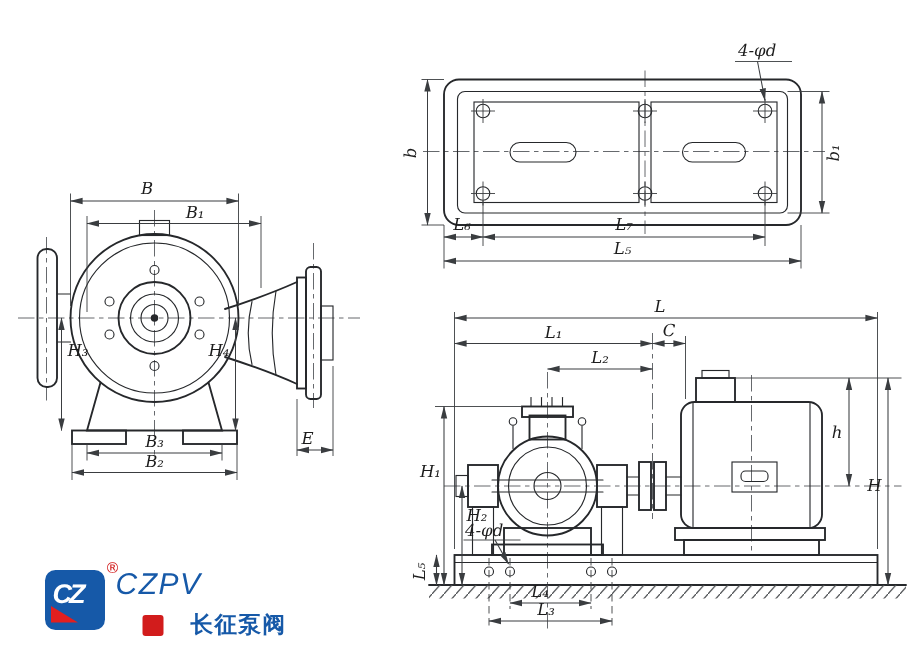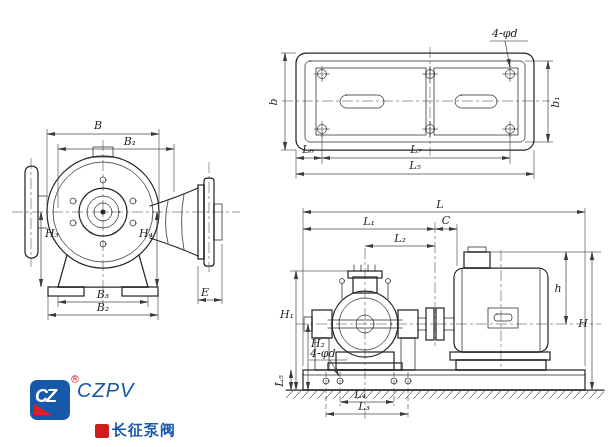--- a/index.html
+++ b/index.html
@@ -19,21 +19,21 @@
   
   .logo{position:absolute;left:30px;top:380px;display:flex;gap:7px;align-items:flex-start;}
   .logo-mark{position:relative;width:40px;height:40px;background:#1659a8;border-radius:7px;flex:0 0 auto;}
   .logo-cz{position:absolute;left:5px;top:6px;color:#fff;font-weight:bold;font-style:italic;
            font-size:18px;font-family:Liberation Sans, sans-serif;letter-spacing:-2px;}
   .logo-tri{position:absolute;left:4px;bottom:5px;width:0;height:0;
             border-right:18px solid transparent;border-bottom:11px solid #e21f1f;}
   .logo-reg{position:absolute;right:-10px;top:-6px;color:#d21c1c;font-size:10px;}
   .logo-brand{color:#1659a8;font-family:"Liberation Sans",sans-serif;font-style:italic;
               font-weight:normal;font-size:20px;letter-spacing:1px;line-height:1;}
-  .logo-row{display:flex;align-items:center;gap:3px;margin-top:21px;padding-left:18px;}
+  .logo-row{display:flex;align-items:center;gap:18px;margin-top:7px;padding-left:18px;}
   .logo-seal{width:14px;height:14px;background:#d21c1c;border-radius:2px;display:inline-block;}
   .logo-cn{color:#1659a8;font-weight:bold;font-size:15px;letter-spacing:1px;}
 </style>
 </head>
 <body>
 
 <svg class="drawing" width="614" height="447" viewBox="0 0 614 447" xmlns="http://www.w3.org/2000/svg">
   <defs>
     <marker id="ar" viewBox="0 0 10 6" refX="9.5" refY="3" markerWidth="8.5" markerHeight="5.5" orient="auto-start-reverse" markerUnits="userSpaceOnUse">
       <path d="M0,0.5 L10,3 L0,5.5 Z" fill="#3a3d40"></path>

